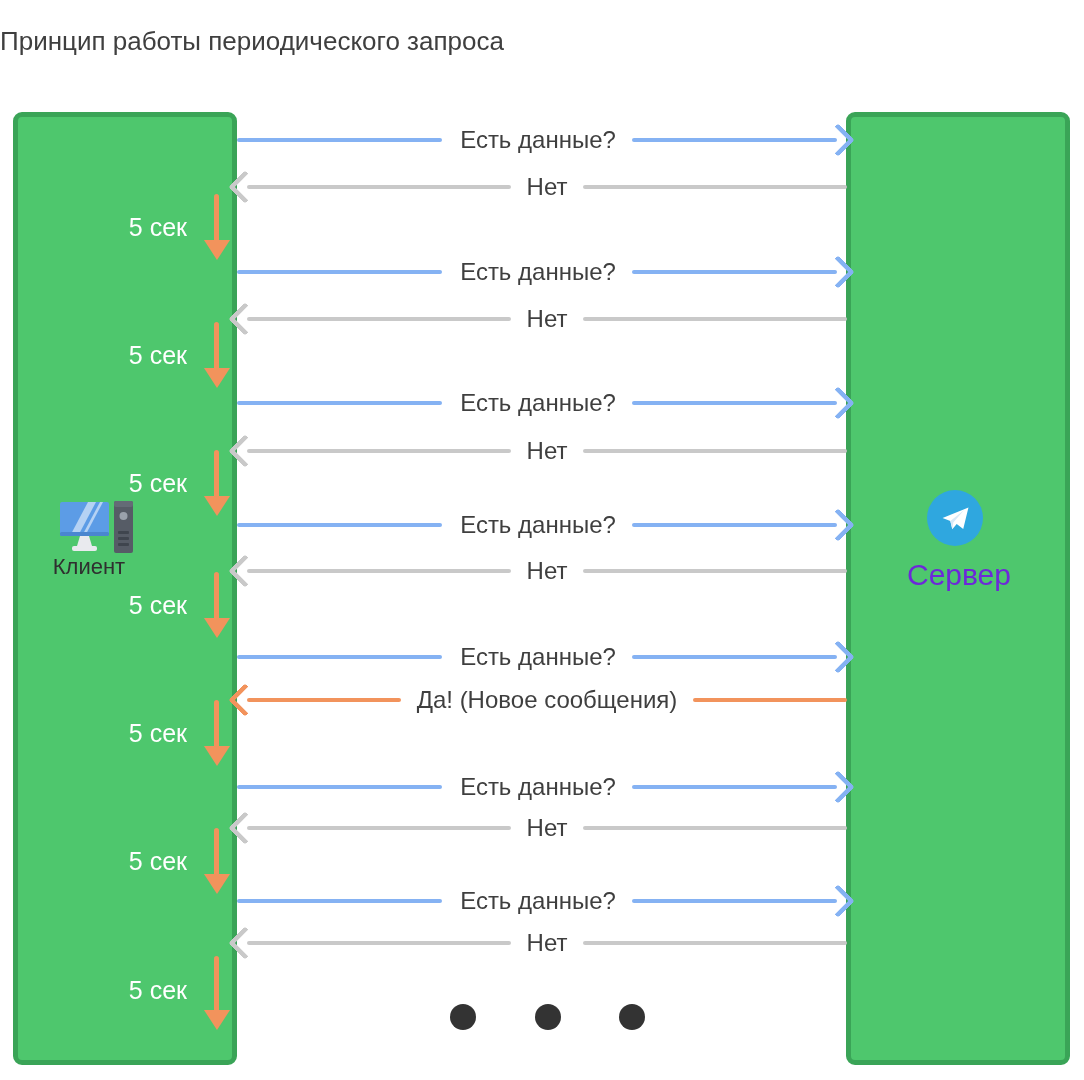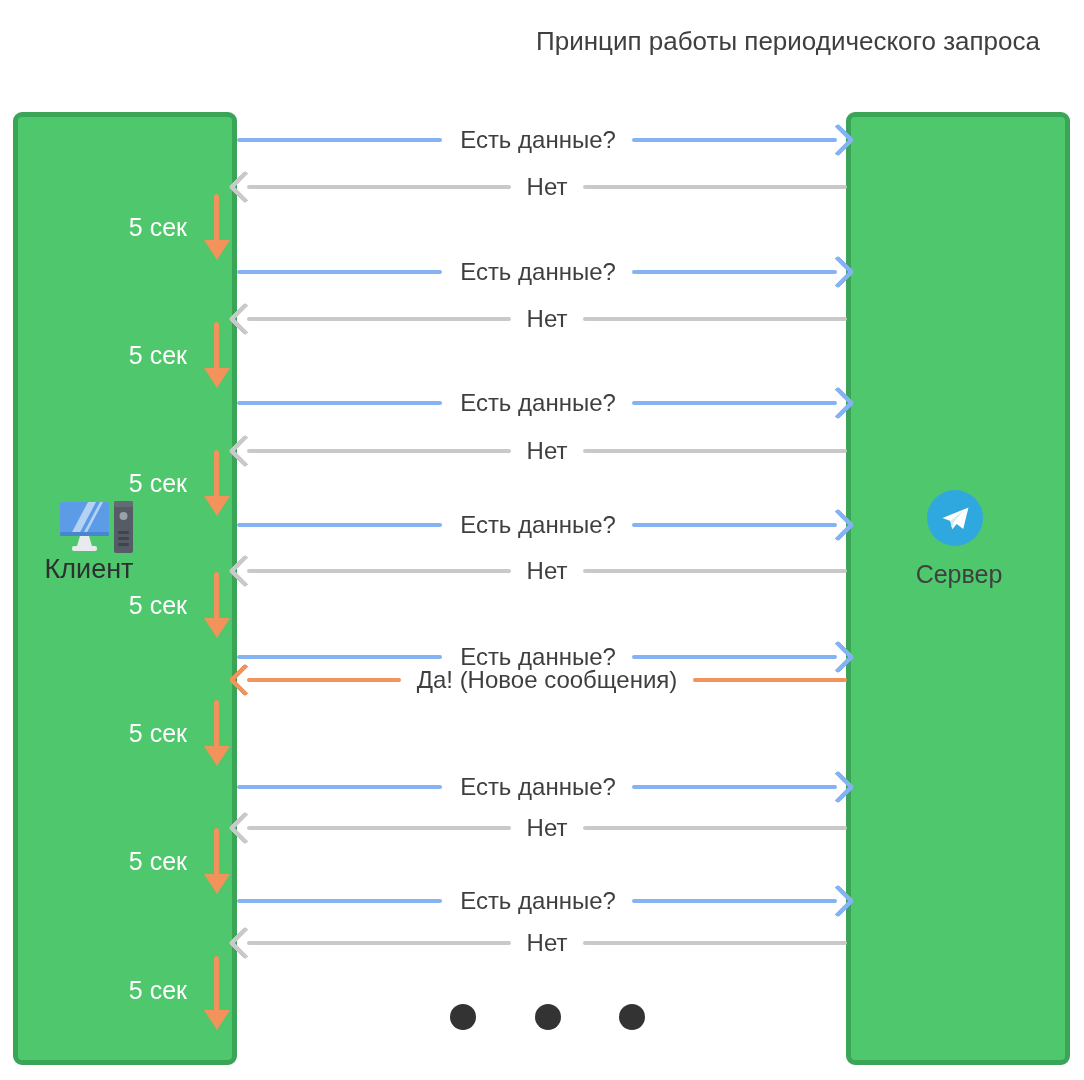--- a/index.html
+++ b/index.html
@@ -1,21 +1,21 @@
 <!DOCTYPE html>
 <html style="--panel_fill: #4ec76d; --panel_border: #3aa457; --request_blue: #85b2f3; --response_gray: #c9c9c9; --accent_orange: #f2935c; --text_dark: #3f3f3f; --label_white: #ffffff; --telegram_blue: #2fa7df; --dot_dark: #333333;"><head>
 <meta charset="utf-8">
 <style>
   html,body{margin:0;padding:0;background:#ffffff;}
   #stage{
     position:relative;width:1084px;height:1080px;background:#ffffff;overflow:hidden;
     font-family:"Liberation Sans","DejaVu Sans",sans-serif;
   }
   .title{
-    position:absolute;left:0;top:26px;width:1040px;text-align:right;
+    position:absolute;left:0;top:26px;width:1040px;text-align:left;
     font-size:26px;font-weight:500;color:var(--text_dark);
   }
   .panel{
     position:absolute;top:112px;height:953px;width:224px;box-sizing:border-box;
     background:var(--panel_fill);border:5px solid var(--panel_border);border-radius:9px;
   }
   .panel.left{left:13px;}
   .panel.right{left:846px;}
   
   .row{position:absolute;left:237px;width:610px;height:36px;display:flex;align-items:center;}
@@ -37,28 +37,28 @@
   
   .int-label{
     position:absolute;left:87px;width:100px;height:32px;line-height:32px;text-align:right;
     font-size:25px;color:var(--label_white);
   }
   .down-arrow{position:absolute;left:204px;width:26px;}
   .down-arrow .shaft{position:absolute;left:10px;top:0;width:5px;height:calc(100% - 18px);background:var(--accent_orange);border-radius:3px;}
   .down-arrow .head{position:absolute;bottom:0;left:0;width:0;height:0;border-left:13px solid transparent;border-right:13px solid transparent;border-top:20px solid var(--accent_orange);}
   
   .client-icon{position:absolute;left:58px;top:501px;}
-  .client-label{position:absolute;left:16px;top:554px;width:146px;text-align:center;font-size:27px;color:#2f2f2f;}
+  .client-label{position:absolute;left:16px;top:554px;width:146px;text-align:center;font-size:22px;color:#2f2f2f;}
   .tg-circle{
     position:absolute;left:927px;top:490px;width:56px;height:56px;border-radius:50%;
     background:var(--telegram_blue);display:flex;align-items:center;justify-content:center;
   }
   .server-label{
     position:absolute;left:867px;top:556px;width:184px;text-align:center;
-    font-size:25px;line-height:37px;color:#404040;
+    font-size:30px;line-height:37px;color:#6d28d9;
   }
   
   .dot{position:absolute;top:1004px;width:26px;height:26px;border-radius:50%;background:var(--dot_dark);}
 </style>
 </head>
 <body>
 
 <div id="stage">
 
   <div class="title">Принцип работы периодического запроса</div>
@@ -165,21 +165,21 @@
     <div class="shaft"></div>
       <div class="head"></div>
   </div>
 
   <div class="row req" style="top:639px">
     <div class="seg"></div>
     <span class="msg">Есть данные?</span>
     <div class="seg"></div>
     <span class="chev"></span>
   </div>
-  <div class="row yes" style="top:662px">
+  <div class="row yes" style="top:682px">
     <span class="chev"></span>
     <div class="seg"></div>
     <span class="msg">Да! (Новое сообщения)</span>
     <div class="seg"></div>
   </div>
   <div class="int-label" style="top:717px">5 сек</div>
   <div class="down-arrow" style="top:700px;height:66px">
     <div class="shaft"></div>
       <div class="head"></div>
   </div>

